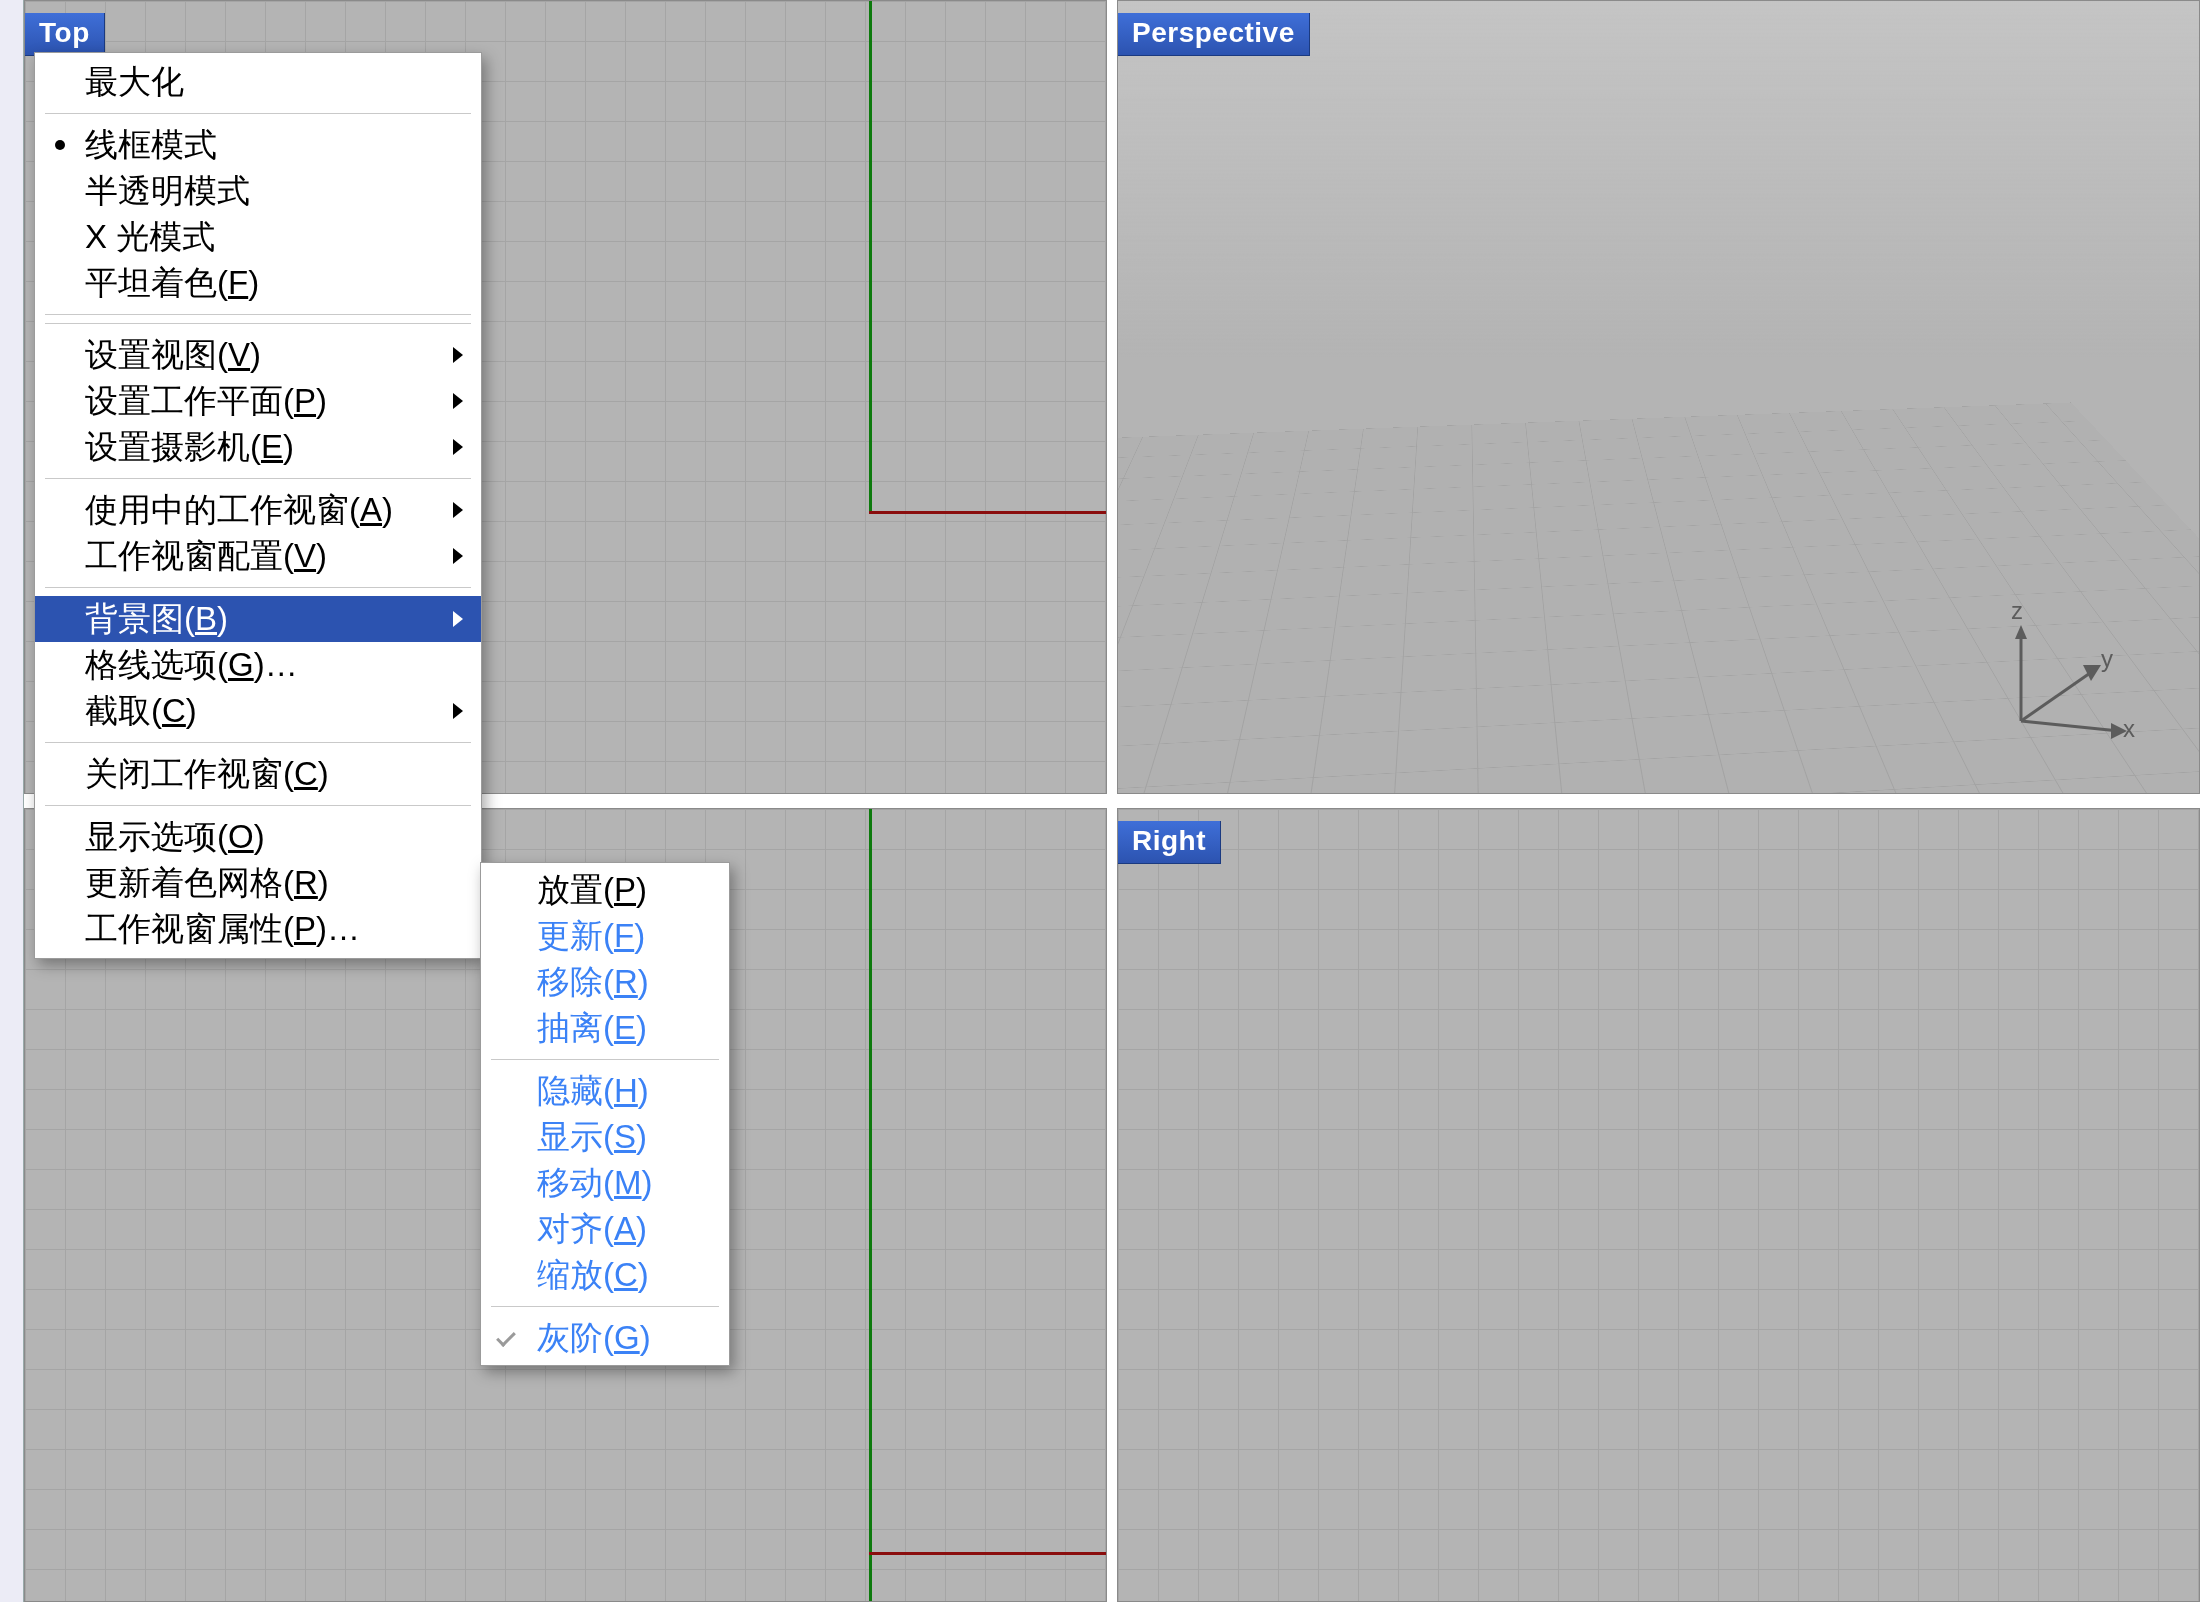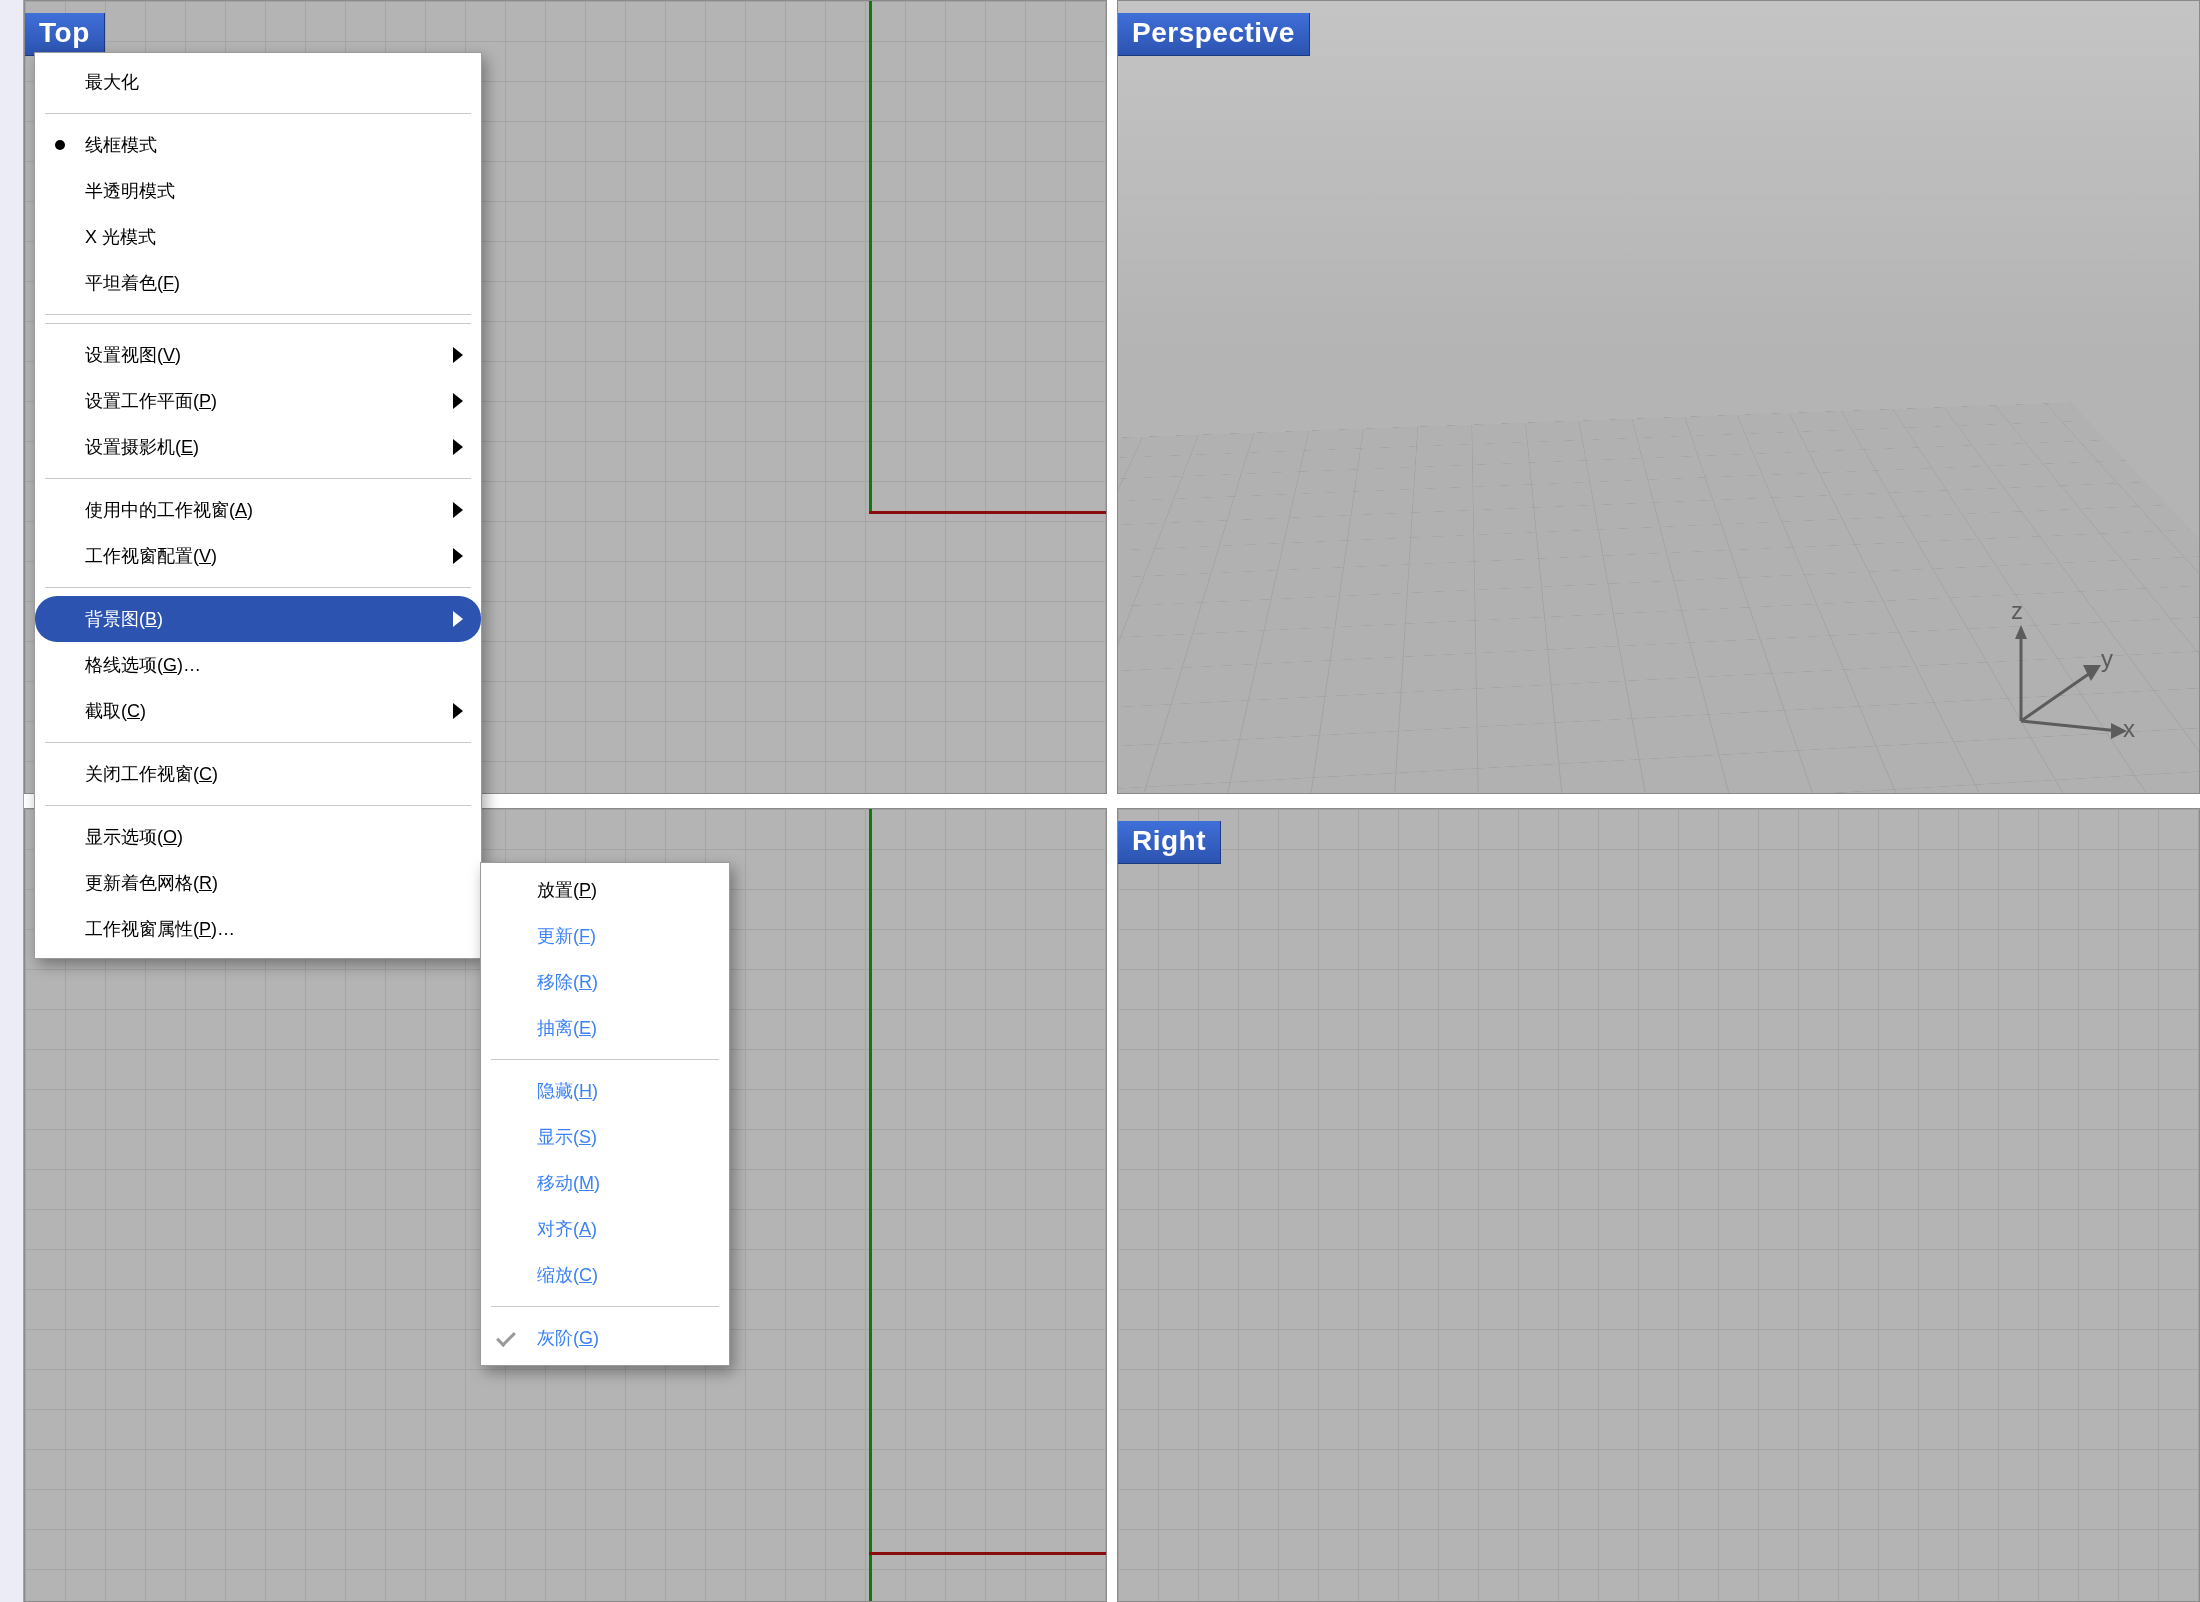--- a/index.html
+++ b/index.html
@@ -116,21 +116,21 @@
     border-right:1px solid #9aa;
   }
 
   
   .menu {
     position: absolute;
     background: #ffffff;
     border: 1px solid #9b9b9b;
     box-shadow: 4px 6px 14px rgba(0,0,0,0.35);
     padding: 6px 0;
-    font-size: 18px;
+    font-size: 33px;
     color: #000;
     min-width: 430px;
   }
   .menu .item {
     display: flex;
     align-items: center;
     padding: 4px 18px 4px 50px;
     height: 46px;
     white-space: nowrap;
     position: relative;
@@ -172,21 +172,20 @@
     top: 50%;
     transform: translateY(-60%) rotate(-45deg);
     width: 18px;
     height: 10px;
     border-left: 3px solid #9a9a9a;
     border-bottom: 3px solid #9a9a9a;
   }
   .menu .item.highlight {
     background: #2c53b0;
     color: #ffffff;
-    border-radius: 22px;
   }
 
   .submenu { min-width: 250px; padding:4px 0;}
   .submenu .item { padding-left: 56px; }
 </style>
 </head>
 <body>
 
 <div class="left-rail"></div>
 

